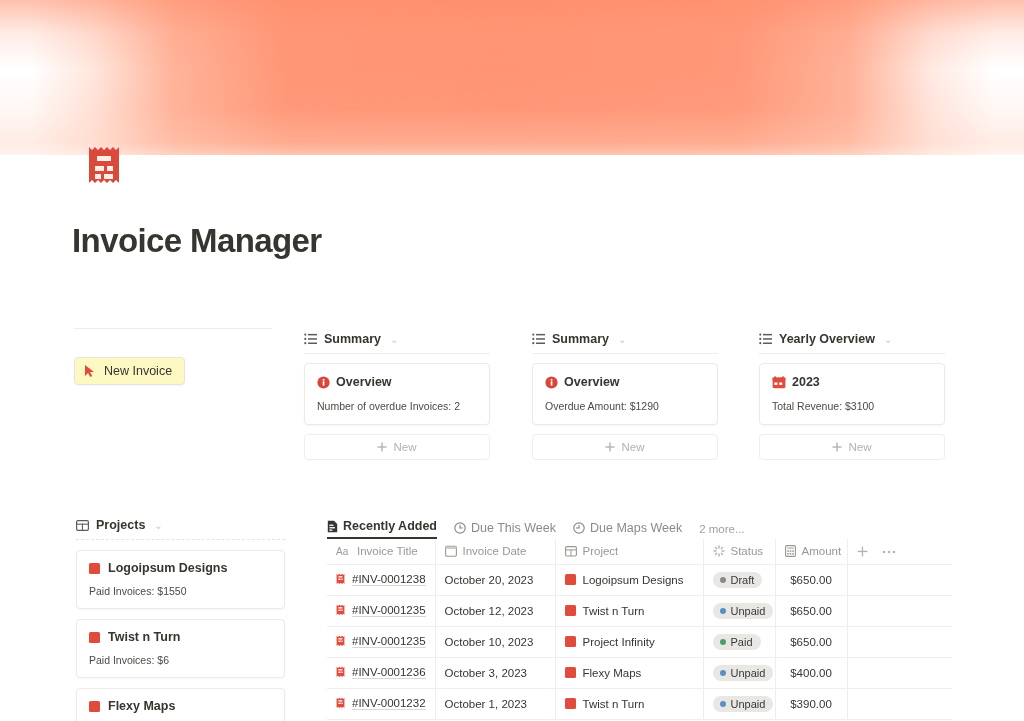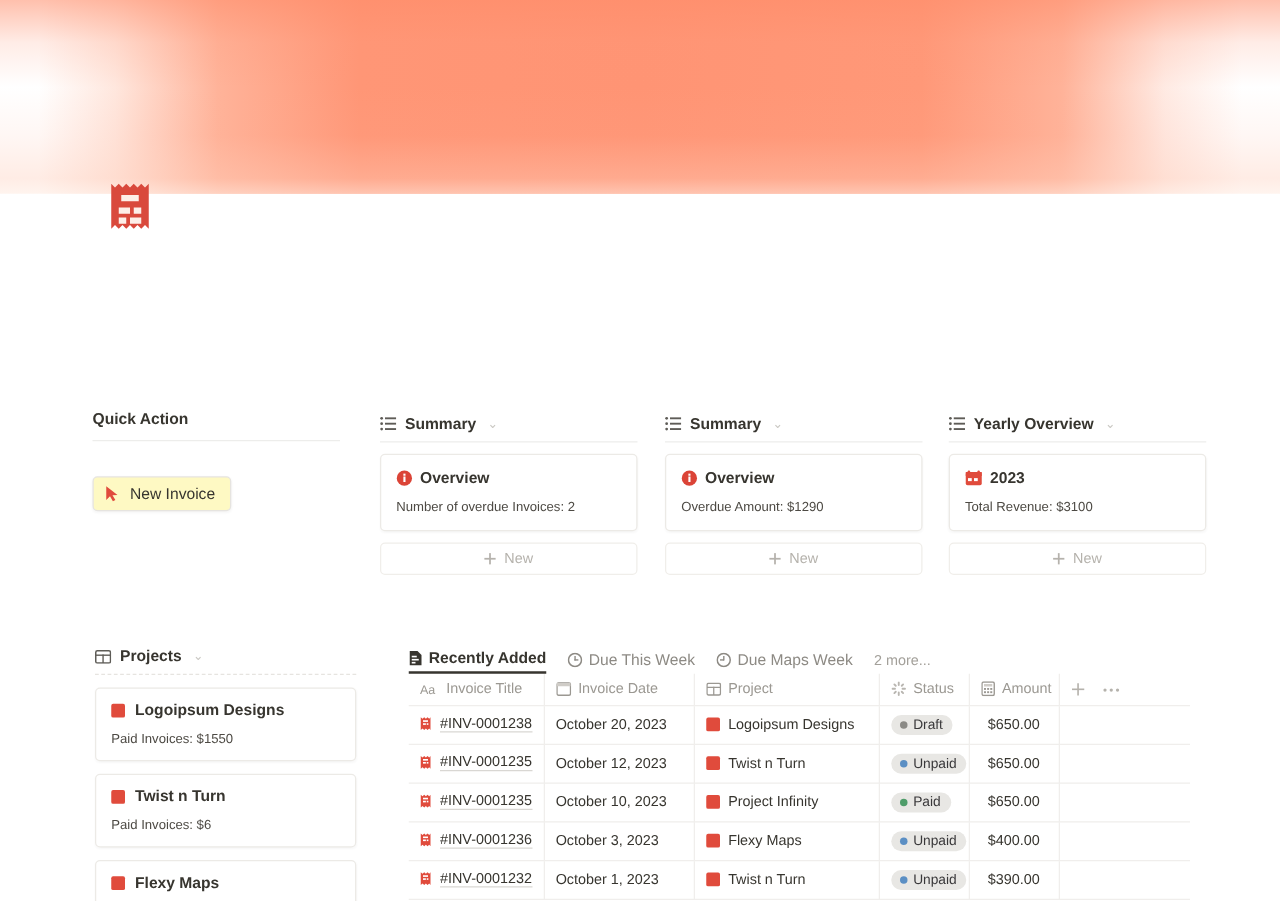--- a/index.html
+++ b/index.html
@@ -61,21 +61,21 @@
   .quick { position:absolute; left:74px; top:328px; width:198px; }
   .quick-title { font-size:12.5px; font-weight:bold; color:#37352f; padding-bottom:10px;}
   .btn-newinvoice {
     margin-top:28px; display:inline-flex; align-items:center; gap:8px;
     border:1px solid #e6e4e0; border-radius:4px; background:#fef9c3;
     padding:6px 12px 6px 9px; font-size:12.5px; color:#37352f;
     box-shadow:0 1px 2px rgba(15,15,15,0.04);
   }
 
   
-  .sumcol { position:absolute; top:332px; width:206px; }
+  .sumcol { position:absolute; top:332px; width:186px; }
   .sumcol.c1 { left:304px; }
   .sumcol.c2 { left:532px; }
   .sumcol.c3 { left:759px; }
   .card {
     margin-top:9px; border:1px solid #eceae6; border-radius:4px; background:#fff;
     padding:11px 12px 12px 12px; box-shadow:0 1px 2px rgba(15,15,15,0.035);
   }
   .card-title { display:flex; align-items:center; gap:6px; font-size:12.5px; font-weight:bold; color:#37352f;}
   .card-sub { margin-top:11px; font-size:10.5px; color:#4d4a44; }
   .newrow {
@@ -142,23 +142,23 @@
     <svg width="36" height="44" viewBox="0 0 36 44">
       <path d="M3 4 L3 40 L6 37 L9 40 L12 37 L15 40 L18 37 L21 40 L24 37 L27 40 L30 37 L33 40 L33 4 L30 7 L27 4 L24 7 L21 4 L18 7 L15 4 L12 7 L9 4 L6 7 Z" fill="#d9493c"></path>
       <rect x="11" y="13" width="14" height="5" fill="#fdeee8"></rect>
       <rect x="9" y="23" width="9" height="5" fill="#fdeee8"></rect>
       <rect x="21" y="23" width="6" height="5" fill="#fdeee8"></rect>
       <rect x="9" y="31" width="6" height="5" fill="#fdeee8"></rect>
       <rect x="18" y="31" width="9" height="5" fill="#fdeee8"></rect>
     </svg>
   </div>
 
+  <div class="page-title">Invoice Manager</div>
 
   <div class="quick">
-    <div class="quick-title">Quick Action</div>
     <div class="divider-solid"></div>
     <div class="btn-newinvoice">
       <span class="ico">
         <svg width="12" height="14" viewBox="0 0 12 14">
           <path d="M1 1 L1 12 L4 9 L6.3 13 L8.3 12 L6 8.2 L10 8 Z" fill="#e04b3c"></path>
         </svg>
       </span>
       <span>New Invoice</span>
     </div>
   </div>

